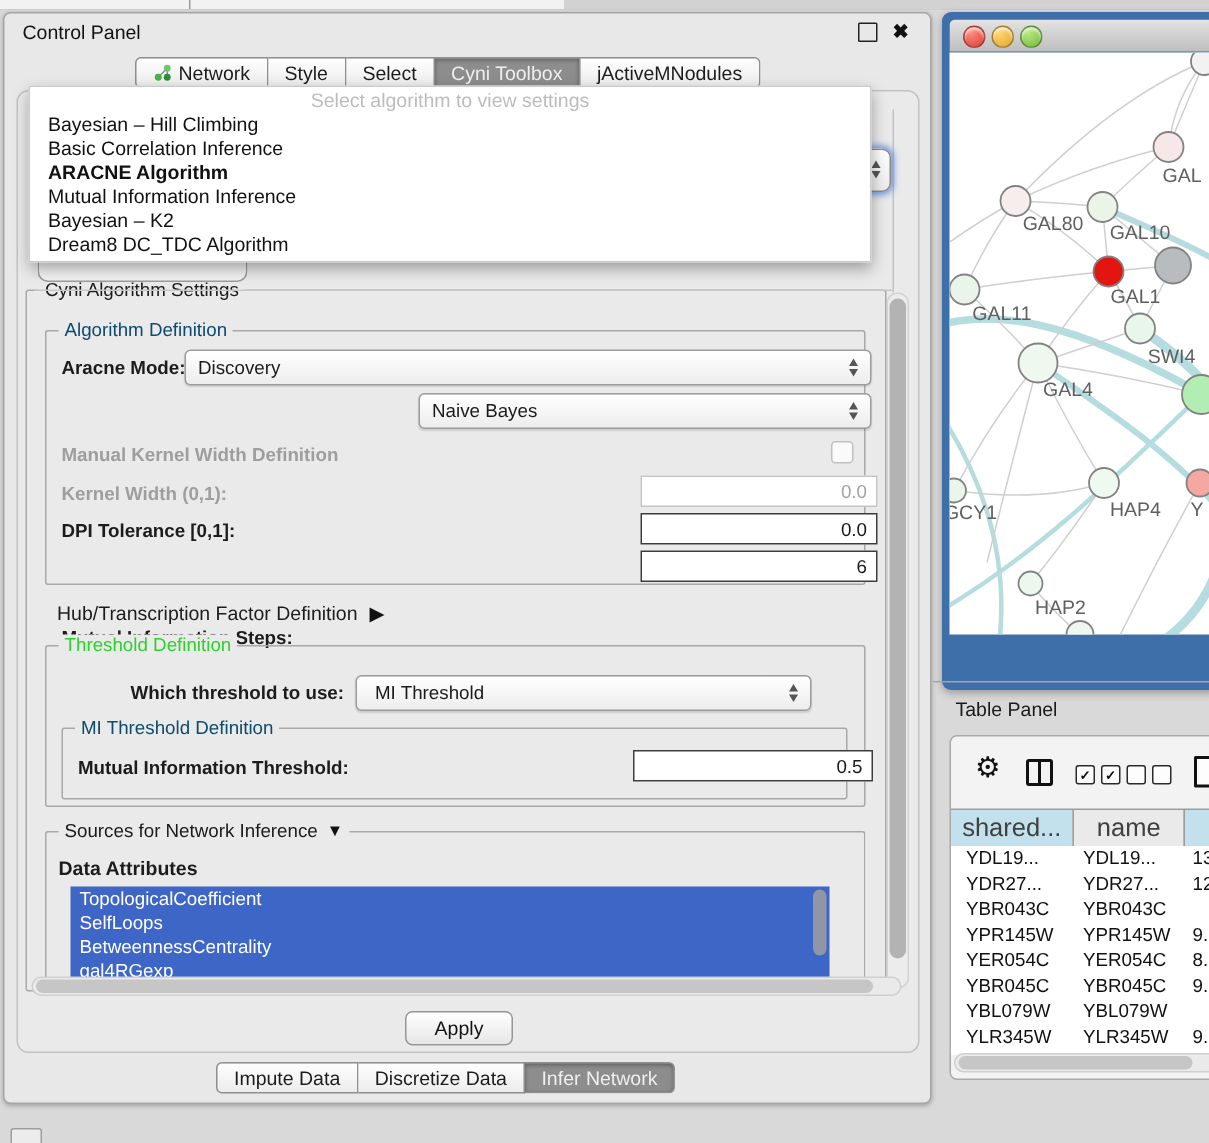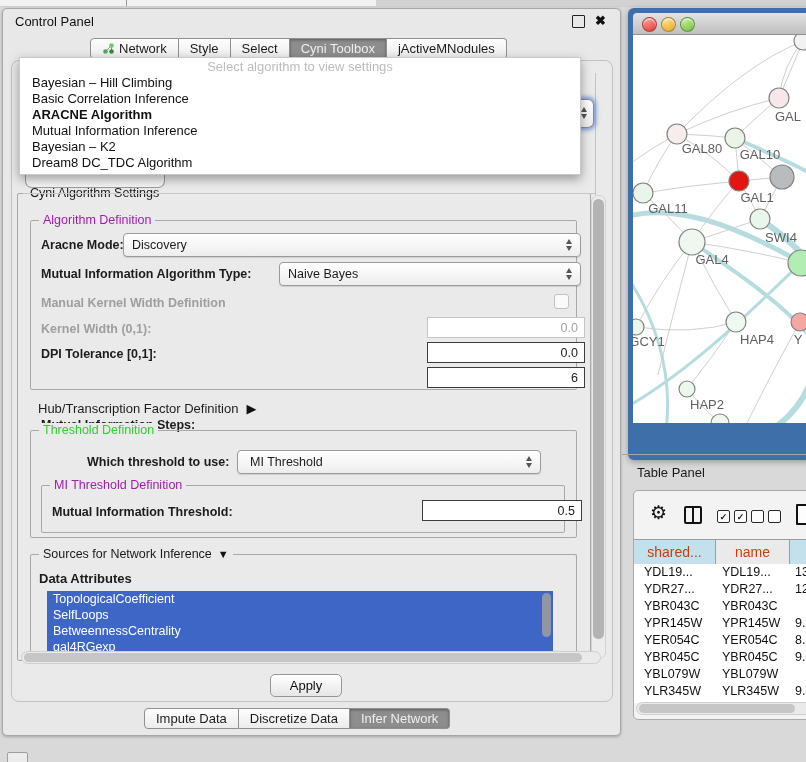--- a/index.html
+++ b/index.html
@@ -24,21 +24,21 @@
     background:linear-gradient(#fefefe,#ececec);border:1px solid #8f8f8f;border-left:none;line-height:19px;white-space:nowrap;}
   .seg:first-child{border-left:1px solid #8f8f8f;border-radius:4px 0 0 4px;}
   .seg:last-child{border-radius:0 4px 4px 0;}
   .seg.sel{background:#8d8d8d;color:#efefef;box-shadow:inset 0 1px 3px rgba(0,0,0,.35);}
 
   .inner-panel{background:#eaeaea;border:1px solid #c2c2c2;border-radius:8px;}
 
   
   .gb{position:absolute;border:1px solid #a8a8a8;border-radius:2px;}
   .gt{position:absolute;top:-8px;left:8px;background:#eaeaea;padding:0 4px;font-size:12.5px;line-height:15px;white-space:nowrap;}
-  .gt.blue{color:#a21caf;}
+  .gt.blue{color:#0c4a6e;}
   .gt.green{color:#2ed02e;}
 
   .lab{position:absolute;font-size:12.5px;font-weight:bold;color:#1c1c1c;white-space:nowrap;}
   .lab.dis{color:#9e9e9e;}
   .plain{font-weight:normal;font-size:13px;color:#1c1c1c;}
 
   .combo{position:absolute;display:flex;align-items:center;background:linear-gradient(#ffffff,#ededed);
     border:1px solid #9b9b9b;border-radius:4px;font-size:12.5px;padding-left:8px;box-shadow:0 1px 1px rgba(0,0,0,.12);}
   .arrows{position:relative;width:11px;height:12px;margin-left:auto;margin-right:5px;flex:none;}
   .arrows::before{content:"";position:absolute;left:2px;top:0;border-left:3.5px solid transparent;border-right:3.5px solid transparent;border-bottom:5px solid #555;}
@@ -91,21 +91,21 @@
   
   .tp-title{font-size:13px;color:#1a1a1a;}
   .card{position:absolute;background:#f3f3f3;border:1px solid #aaa;border-radius:5px;overflow:hidden;}
   .gear{font-size:19px;color:#111;line-height:20px;}
   .split-icon{width:14px;height:14px;border:2px solid #111;border-radius:2px;position:relative;}
   .split-icon::before{content:"";position:absolute;left:50%;top:0;bottom:0;width:2px;margin-left:-1px;background:#111;}
   .cb{width:11px;height:11px;border:1.5px solid #2a2a2a;border-radius:2px;display:inline-flex;align-items:center;justify-content:center;
     font-size:9px;font-weight:bold;color:#111;background:#fdfdfd;}
   .doc-icon{width:13px;height:17px;border:2px solid #111;border-radius:1px;background:#fdfdfd;}
   .thead{position:absolute;display:flex;height:24px;border-top:1px solid #9d9d9d;border-bottom:1px solid #9d9d9d;}
-  .th{display:flex;align-items:center;justify-content:center;font-size:14px;color:#c2410c;border-right:1px solid #9d9d9d;border-left:1px solid #9d9d9d;margin-left:-1px;}
+  .th{display:flex;align-items:center;justify-content:center;font-size:17px;color:#404040;border-right:1px solid #9d9d9d;border-left:1px solid #9d9d9d;margin-left:-1px;}
   .trows{position:absolute;overflow:hidden;background:#fff;}
   .trow{height:17px;line-height:17px;display:flex;font-size:12.5px;color:#111;background:#fff;}
   .tc{white-space:nowrap;overflow:hidden;}
   .tc1{width:71px;padding-left:10px;}
   .tc2{width:66px;padding-left:7px;}
   .tc3{padding-left:7px;}
 
   .mini-sq{position:absolute;border:1px solid #9e9e9e;border-radius:2px;background:#ececec;}
 </style>
 </head>
@@ -163,21 +163,20 @@
 
       <div class="gb" style="left:12px;top:26px;width:545px;height:168px;">
         <span class="gt blue">Algorithm Definition</span>
 
         <span class="lab" style="left:10px;top:17px;">Aracne Mode:</span>
         <div class="combo" style="left:92px;top:12px;width:448px;height:22px;">
           <span>Discovery</span>
           <span class="arrows"></span>
         </div>
 
-        <span class="lab" style="left:10px;top:46px;">Mutual Information Algorithm Type:</span>
         <div class="combo" style="left:248px;top:41px;width:292px;height:22px;">
           <span>Naive Bayes</span>
           <span class="arrows"></span>
         </div>
 
         <span class="lab dis" style="left:10px;top:75px;">Manual Kernel Width Definition</span>
         <div class="checkbox" style="left:523px;top:73px;"></div>
 
         <span class="lab dis" style="left:10px;top:101px;">Kernel Width (0,1):</span>
         <div class="field dis" style="left:396px;top:96px;width:144px;height:19px;">

